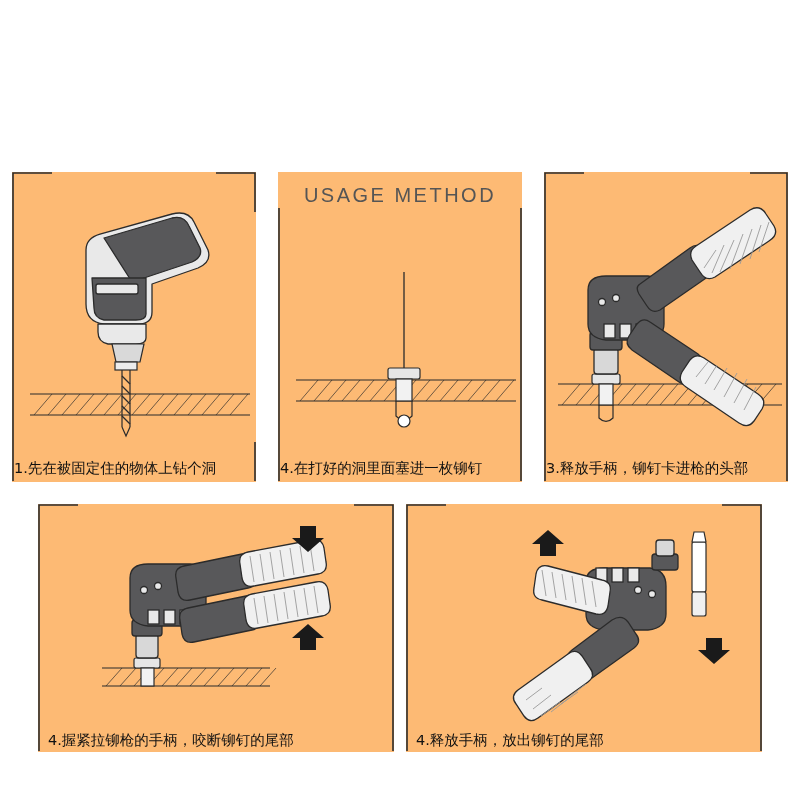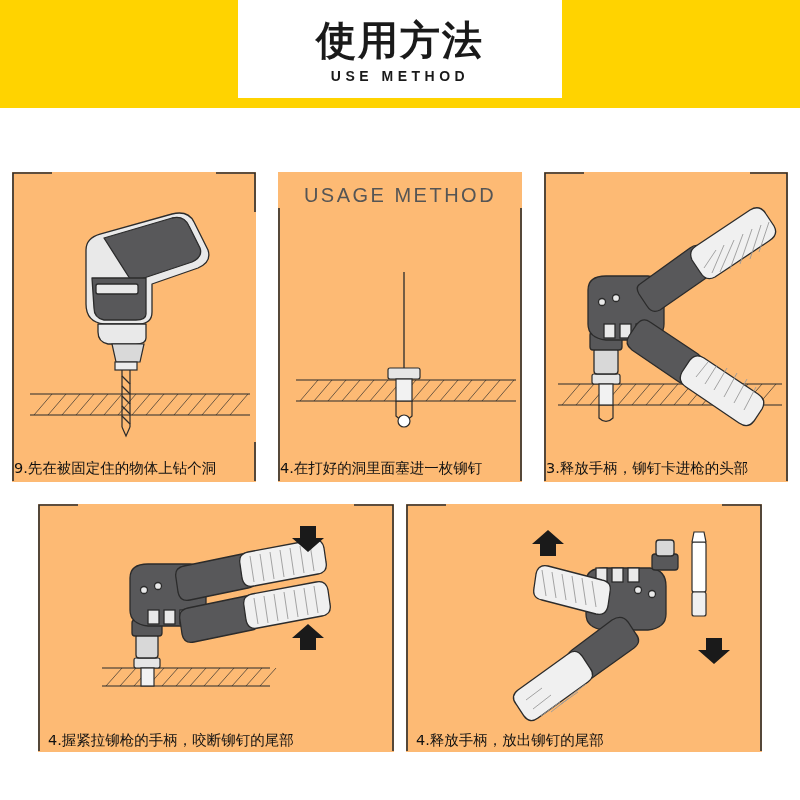--- a/index.html
+++ b/index.html
@@ -133,29 +133,20 @@
     color: #555555;
     font-family: "Liberation Sans", sans-serif;
     white-space: nowrap;
   }
 </style>
 </head>
 <body>
 
 <div class="page">
 
-  <div class="header">
-    <div class="header-bar-left"></div>
-    <div class="header-bar-right"></div>
-    <div class="header-underline"></div>
-    <div class="header-center">
-      <div class="title-cn">使用方法</div>
-      <div class="title-en">USE METHOD</div>
-    </div>
-  </div>
 
 
   <div class="grid">
 
     <div class="row">
 
       <div class="panel">
         <svg class="panel-art" viewBox="0 0 244 310">
 
           <g stroke="#2b2b2b" stroke-width="1.1" fill="none">
@@ -203,21 +194,21 @@
             <path d="M110 244 Q114 248 118 252"></path>
             <path d="M110 255 L114 264 L118 255"></path>
           </g>
         </svg>
         <svg class="frame" viewBox="0 0 244 310">
           <path d="M40 1 L1 1 L1 309" fill="none" stroke="#2b2b2b" stroke-width="1.6"></path>
           <path d="M243 40 L243 1 L204 1" fill="none" stroke="#2b2b2b" stroke-width="1.6"></path>
           <path d="M243 270 L243 309" fill="none" stroke="#2b2b2b" stroke-width="1.6"></path>
           <path d="M1 309 L243 309" fill="none" stroke="#2b2b2b" stroke-width="0"></path>
         </svg>
-        <div class="caption">9.先在被固定住的物体上钻个洞</div>
+        <div class="caption">1.先在被固定住的物体上钻个洞</div>
       </div>
 
       <div class="panel">
         <div class="usage-label">USAGE METHOD</div>
         <svg class="panel-art" viewBox="0 0 244 310">
           <g stroke="#2b2b2b" stroke-width="1.1" fill="none">
             <line x1="18" y1="208" x2="238" y2="208"></line>
             <line x1="18" y1="229" x2="238" y2="229"></line>
           </g>
           <g stroke="#2b2b2b" stroke-width="0.8" opacity="0.85">

